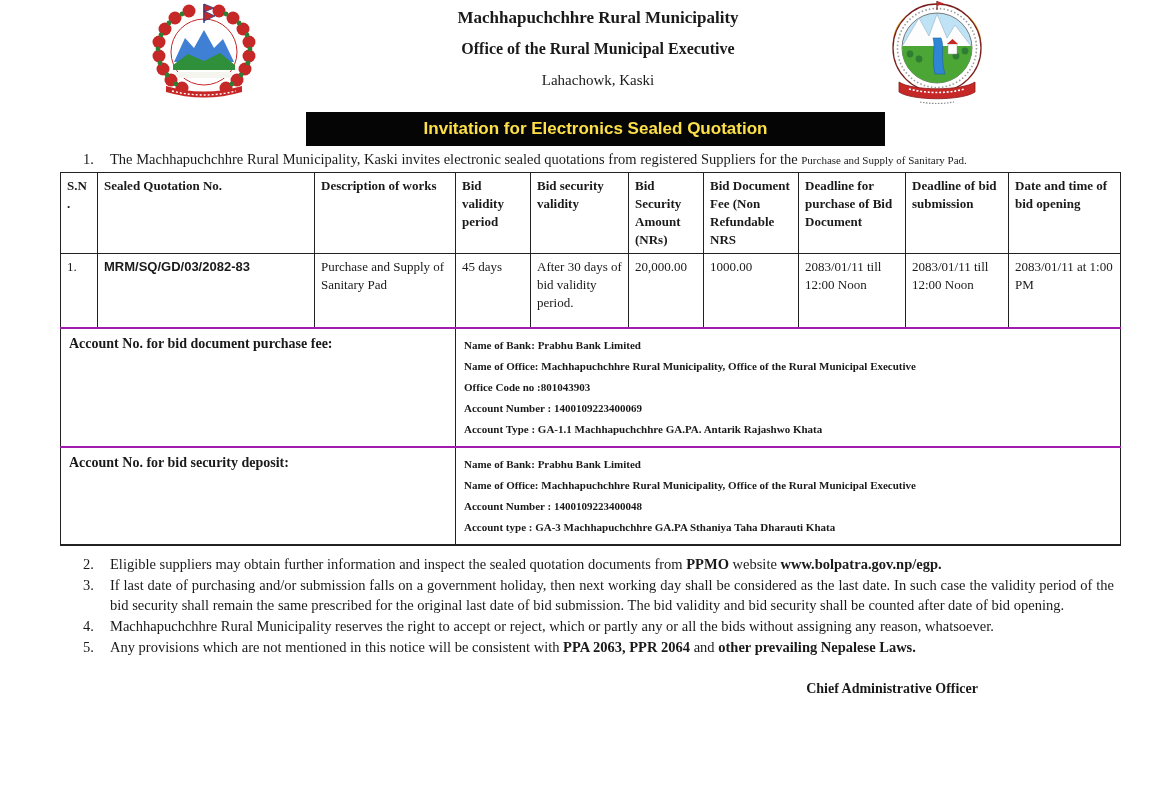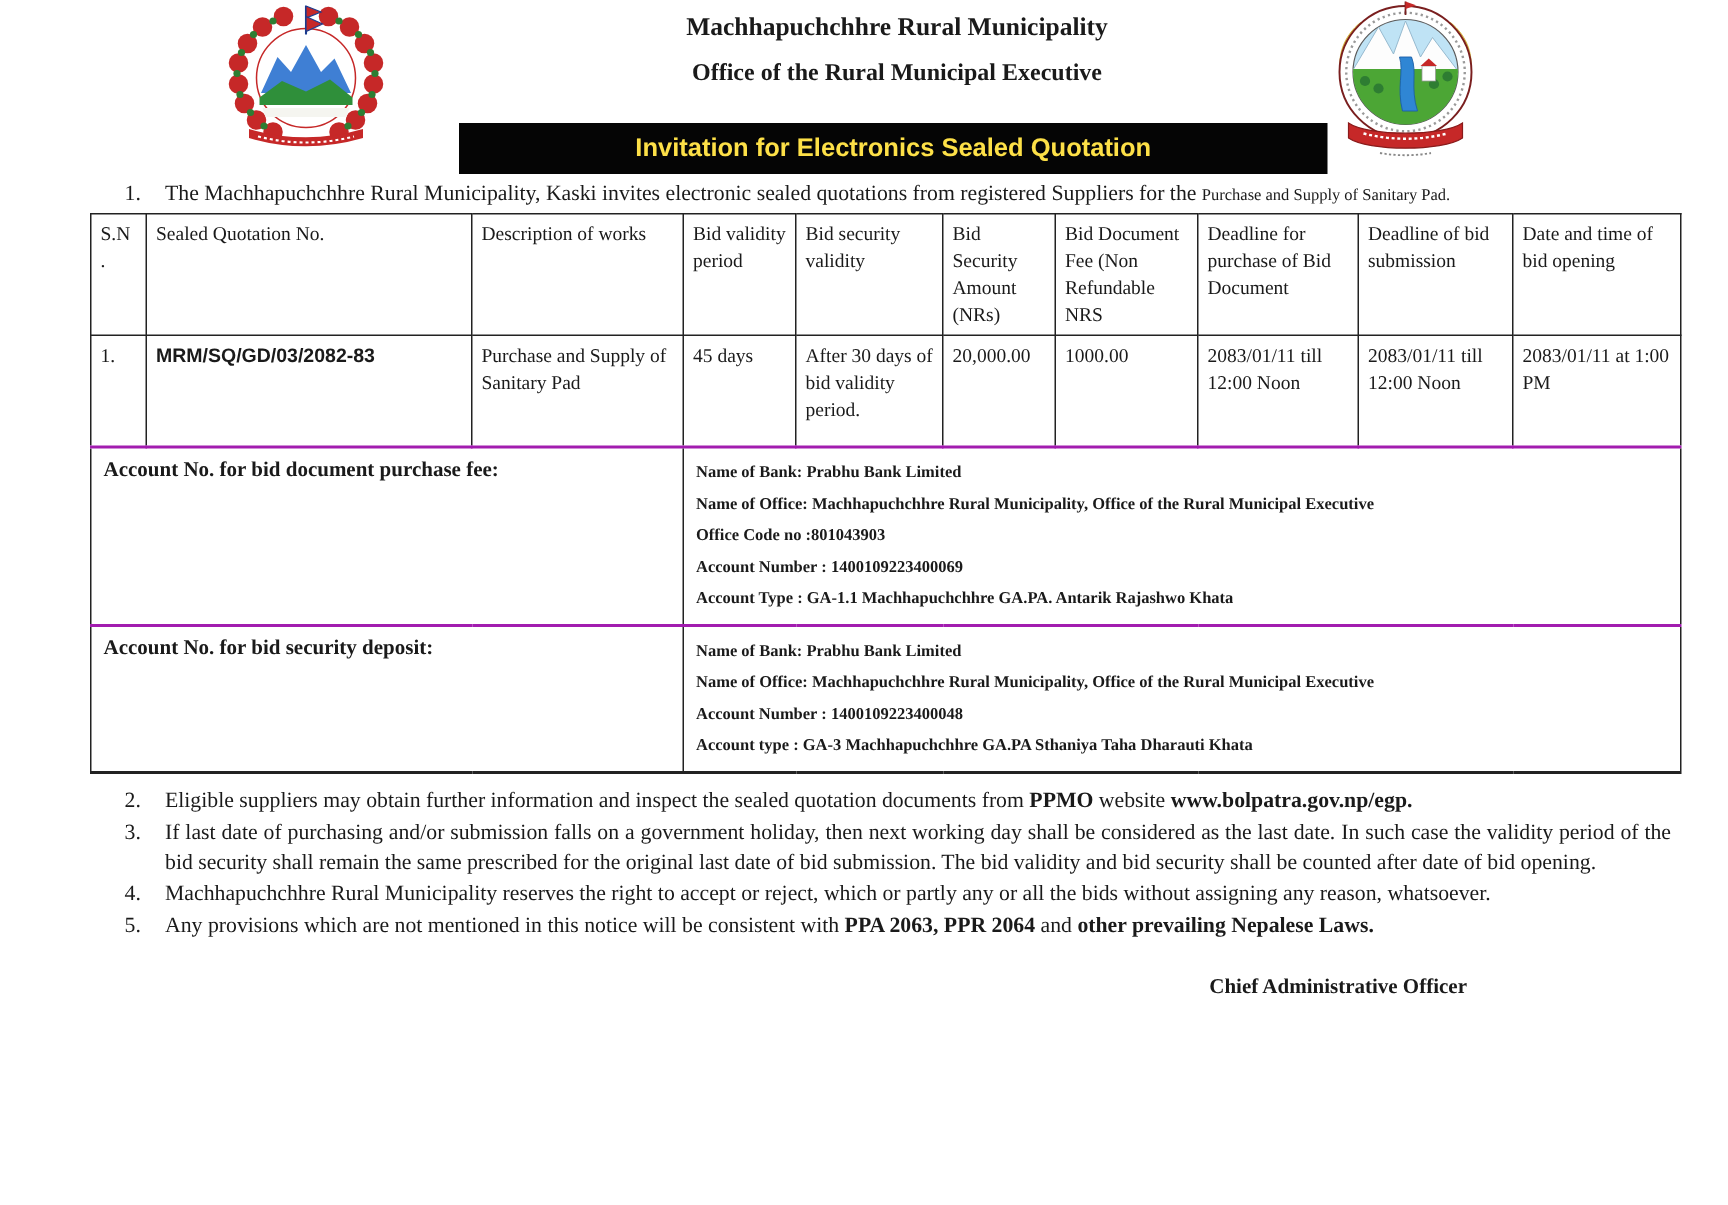--- a/index.html
+++ b/index.html
@@ -52,21 +52,21 @@
     font-size: 13px;
   }
   .quote-table th, .quote-table td {
     border: 1px solid #222;
     vertical-align: top;
     text-align: left;
     padding: 4px 6px;
     line-height: 18px;
     overflow: hidden;
   }
-  .quote-table th { font-weight: normal; margin-top: 44px; }
+  .quote-table th { font-weight: bold; margin-top: 44px; }
   .quote-table .pre { white-space: pre-line; }
   .quote-table tr.data-row td { height: 74px; }
   .cell-quotation-no { font-family: "Liberation Sans", sans-serif; font-weight: bold; font-size: 13px; }
   tr.account-row td { border-top: 2px solid #a21caf; padding: 6px 8px; }
   tr.account-row:last-child td { border-bottom: 2px solid #222; }
   .account-label { font-weight: bold; font-size: 14px; }
   .account-lines div { font-weight: bold; font-size: 11px; line-height: 21px; }
   tr.account-row.tall td { height: 116px; }
   tr.account-row.short td { height: 94px; }
   
@@ -166,20 +166,21 @@
 
       <path d="M13,82 C26,91 76,91 89,82 L89,92 C76,101 26,101 13,92 Z" fill="#c62828" stroke="#8a1b1b" stroke-width="0.8"></path>
       <path d="M23,89 Q51,96 79,89" stroke="#ffffff" stroke-width="1.6" fill="none" stroke-dasharray="2 1.8"></path>
       <path d="M34,102 Q51,105 68,102" stroke="#888888" stroke-width="1.2" fill="none" stroke-dasharray="1.5 1.5"></path>
     </svg>
   </div>
 
   <div class="letterhead">
     <div class="org-name">Machhapuchchhre Rural Municipality</div>
     <div class="office-name">Office of the Rural Municipal Executive</div>
+    <div class="org-address">Lahachowk, Kaski</div>
   </div>
 
   <div class="banner">
     <span>Invitation for Electronics Sealed Quotation</span>
   </div>
 
 
   <div class="num-item intro">
     <span class="num">1.</span>
     <span class="body"><span>The Machhapuchchhre Rural Municipality, Kaski invites electronic sealed quotations from registered Suppliers for the </span><span class="small-text">Purchase and Supply of Sanitary Pad.</span></span>

